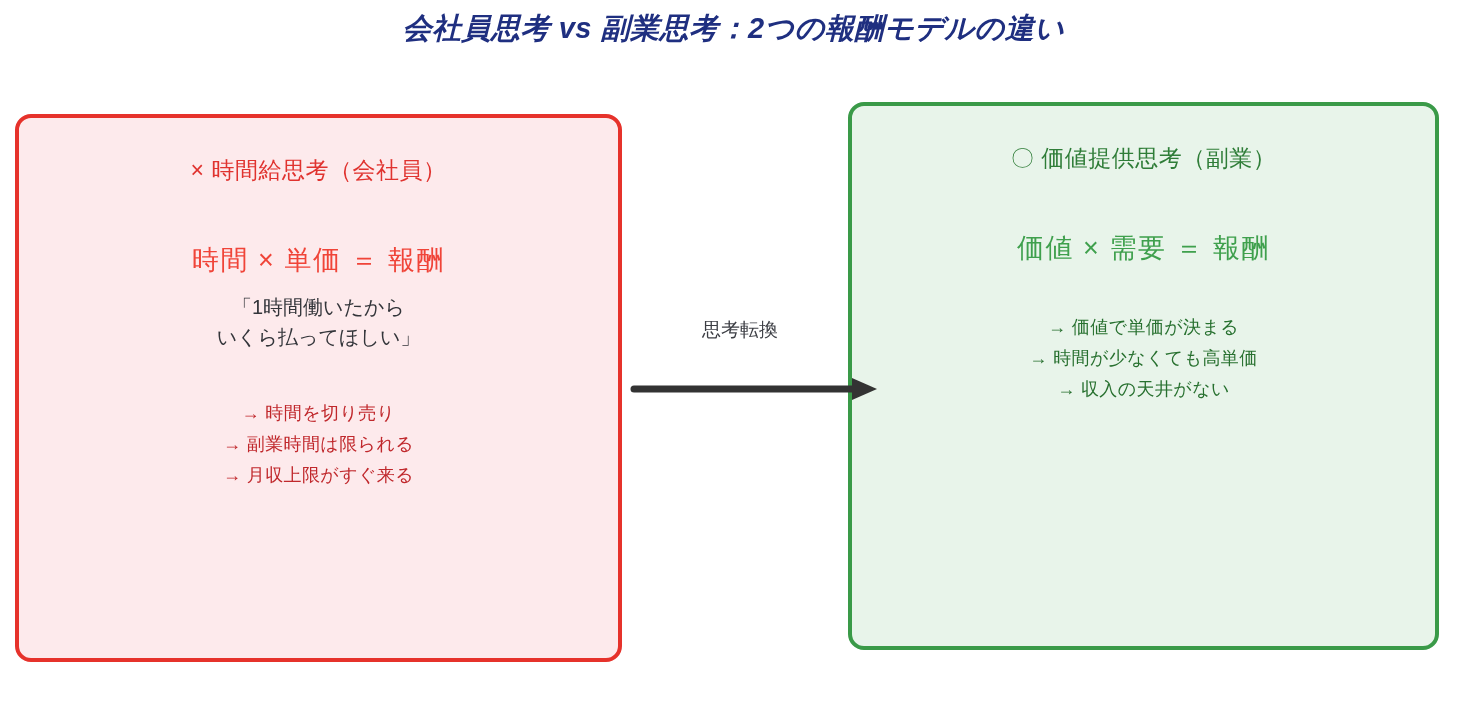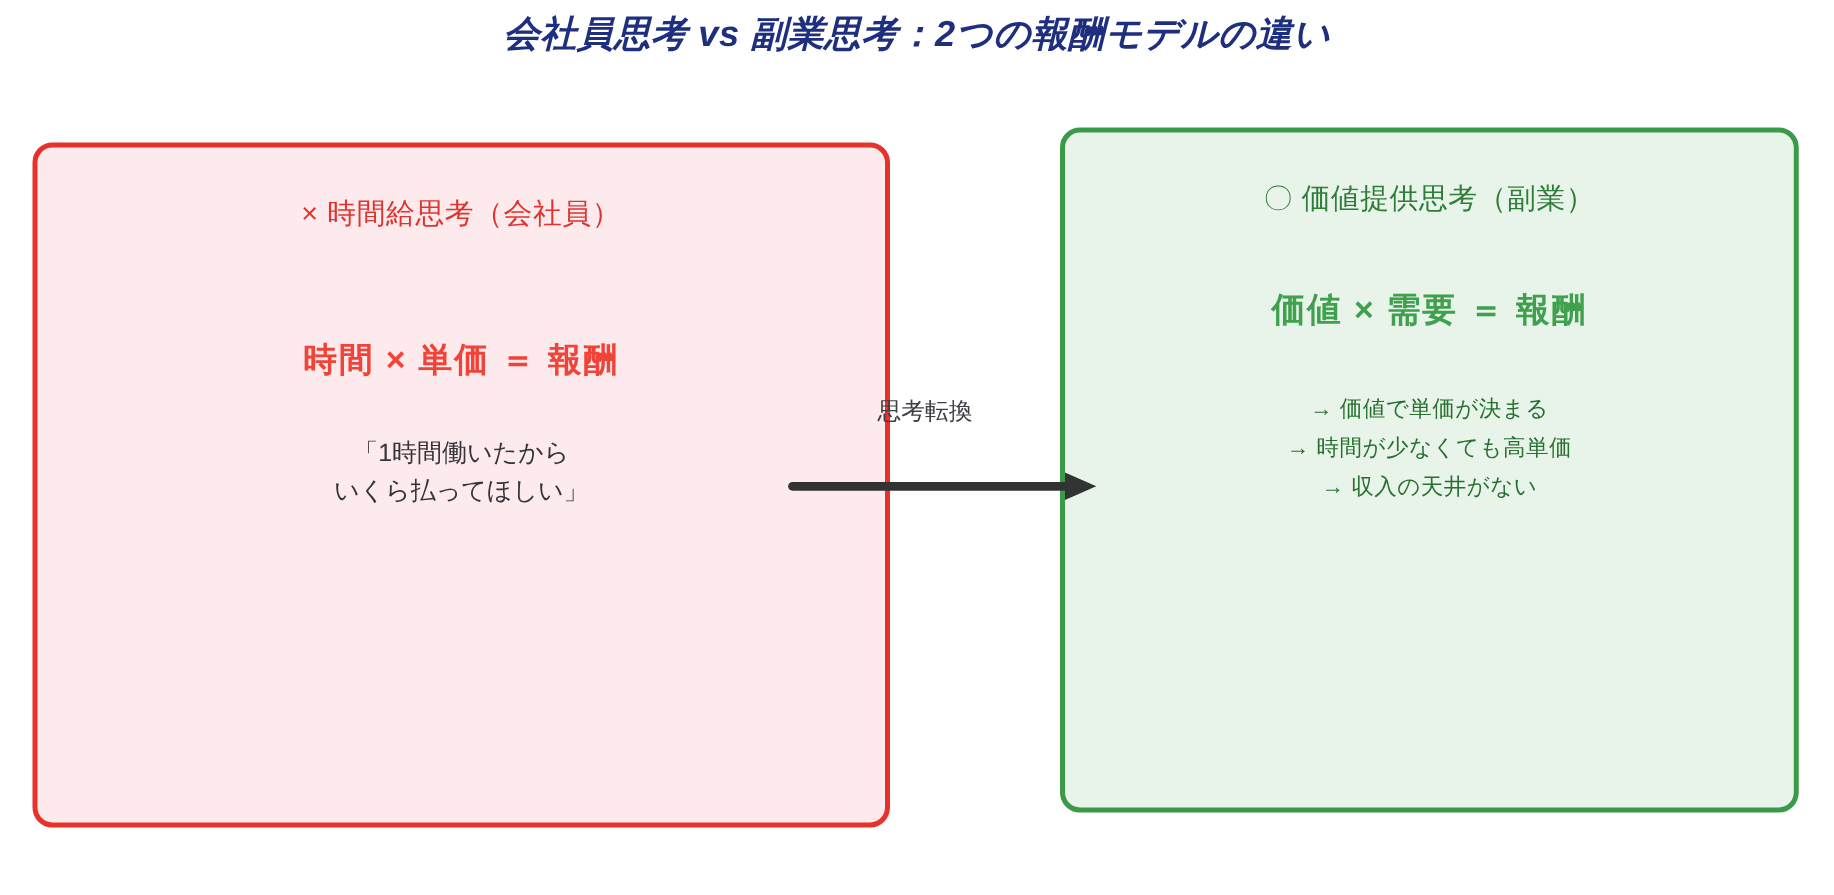--- a/index.html
+++ b/index.html
@@ -38,27 +38,26 @@
     box-sizing: border-box;
     border-radius: 16px;
     border-style: solid;
     border-width: 4px;
     display: flex;
     flex-direction: column;
     align-items: center;
   }
 
   .panel-left {
-    left: 26px;
+    left: 15px;
     top: 114px;
-    width: 686px;
+    width: 607px;
     height: 548px;
     background: #fdeaec;
     border-color: #e6322b;
-    gap: 28px;
   }
 
   .panel-right {
     left: 848px;
     top: 102px;
     width: 591px;
     height: 548px;
     background: #e8f4ea;
     border-color: #3a9a48;
   }
@@ -70,21 +69,21 @@
     letter-spacing: 0.5px;
     line-height: 32px;
     white-space: nowrap;
   }
   .panel-left .panel-header  { color: #e0332f; }
   .panel-right .panel-header { color: #2f7d38; }
 
   .panel-formula {
     margin-top: 56px;
     font-size: 27px;
-    font-weight: 700;
+    font-weight: 400;
     letter-spacing: 1.5px;
     line-height: 36px;
     white-space: nowrap;
   }
   .panel-left .panel-formula  { color: #f04438; }
   .panel-right .panel-formula { color: #3fa04d; }
 
   .panel-quote {
     margin-top: 14px;
     font-size: 20px;
@@ -132,20 +131,23 @@
 </head>
 <body>
 
 <div class="diagram-title">会社員思考 vs 副業思考：2つの報酬モデルの違い</div>
 
 <div class="panel panel-left">
   <div class="panel-header">× 時間給思考（会社員）</div>
   <div class="panel-formula">時間 × 単価 ＝ 報酬</div>
   <div class="panel-quote">「1時間働いたから
 いくら払ってほしい」</div>
+  <div class="panel-bullets">→ 時間を切り売り
+→ 副業時間は限られる
+→ 月収上限がすぐ来る</div>
 </div>
 
 <div class="panel panel-right">
   <div class="panel-header">〇 価値提供思考（副業）</div>
   <div class="panel-formula">価値 × 需要 ＝ 報酬</div>
   <div class="panel-bullets">→ 価値で単価が決まる
 → 時間が少なくても高単価
 → 収入の天井がない</div>
 </div>
 

